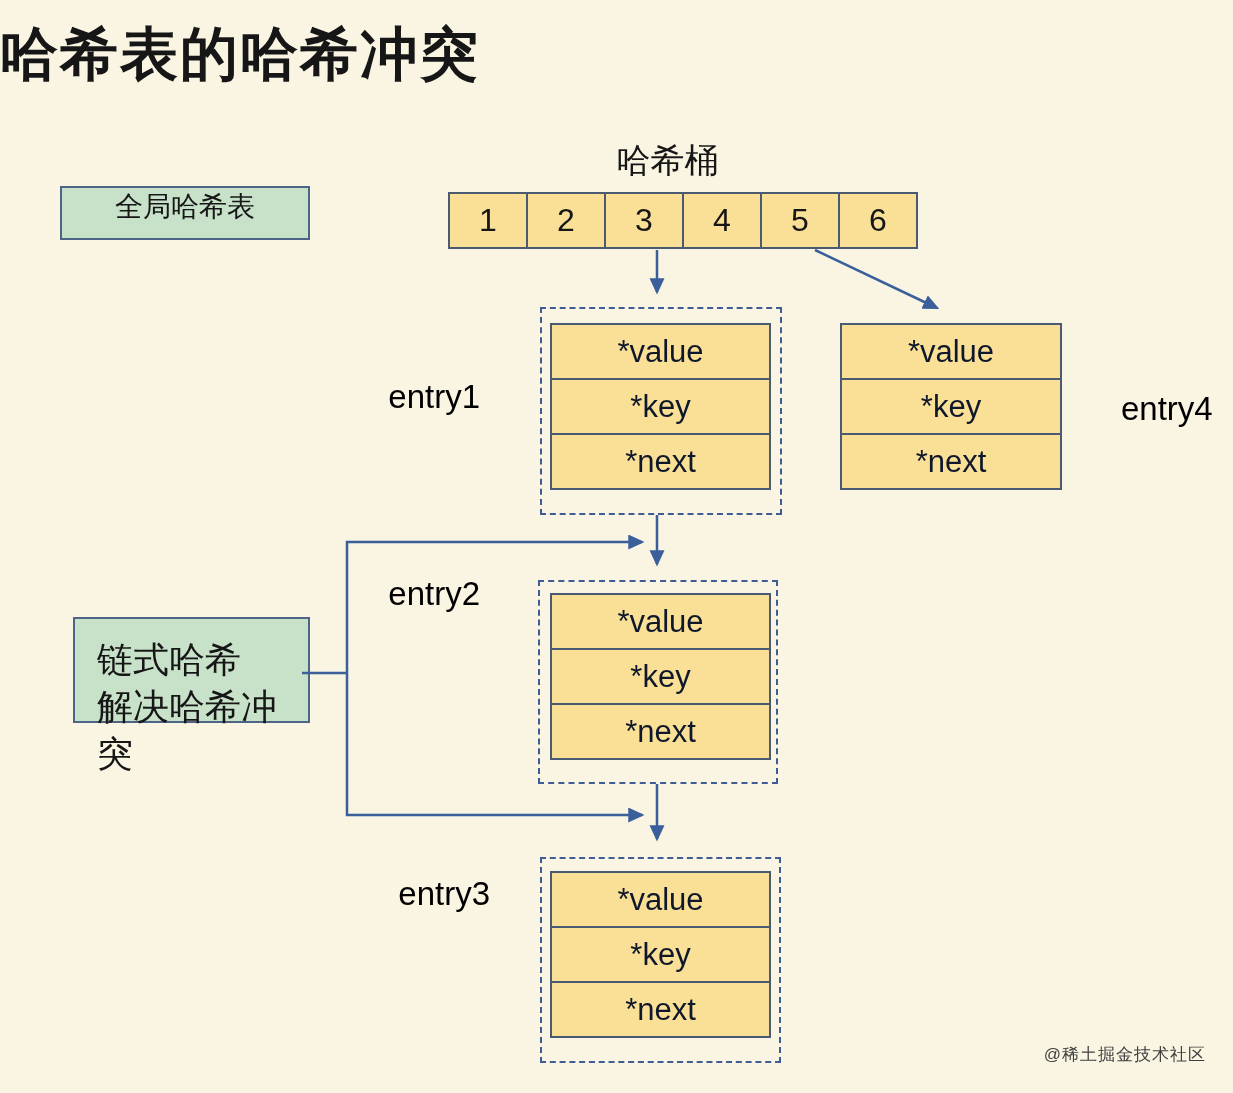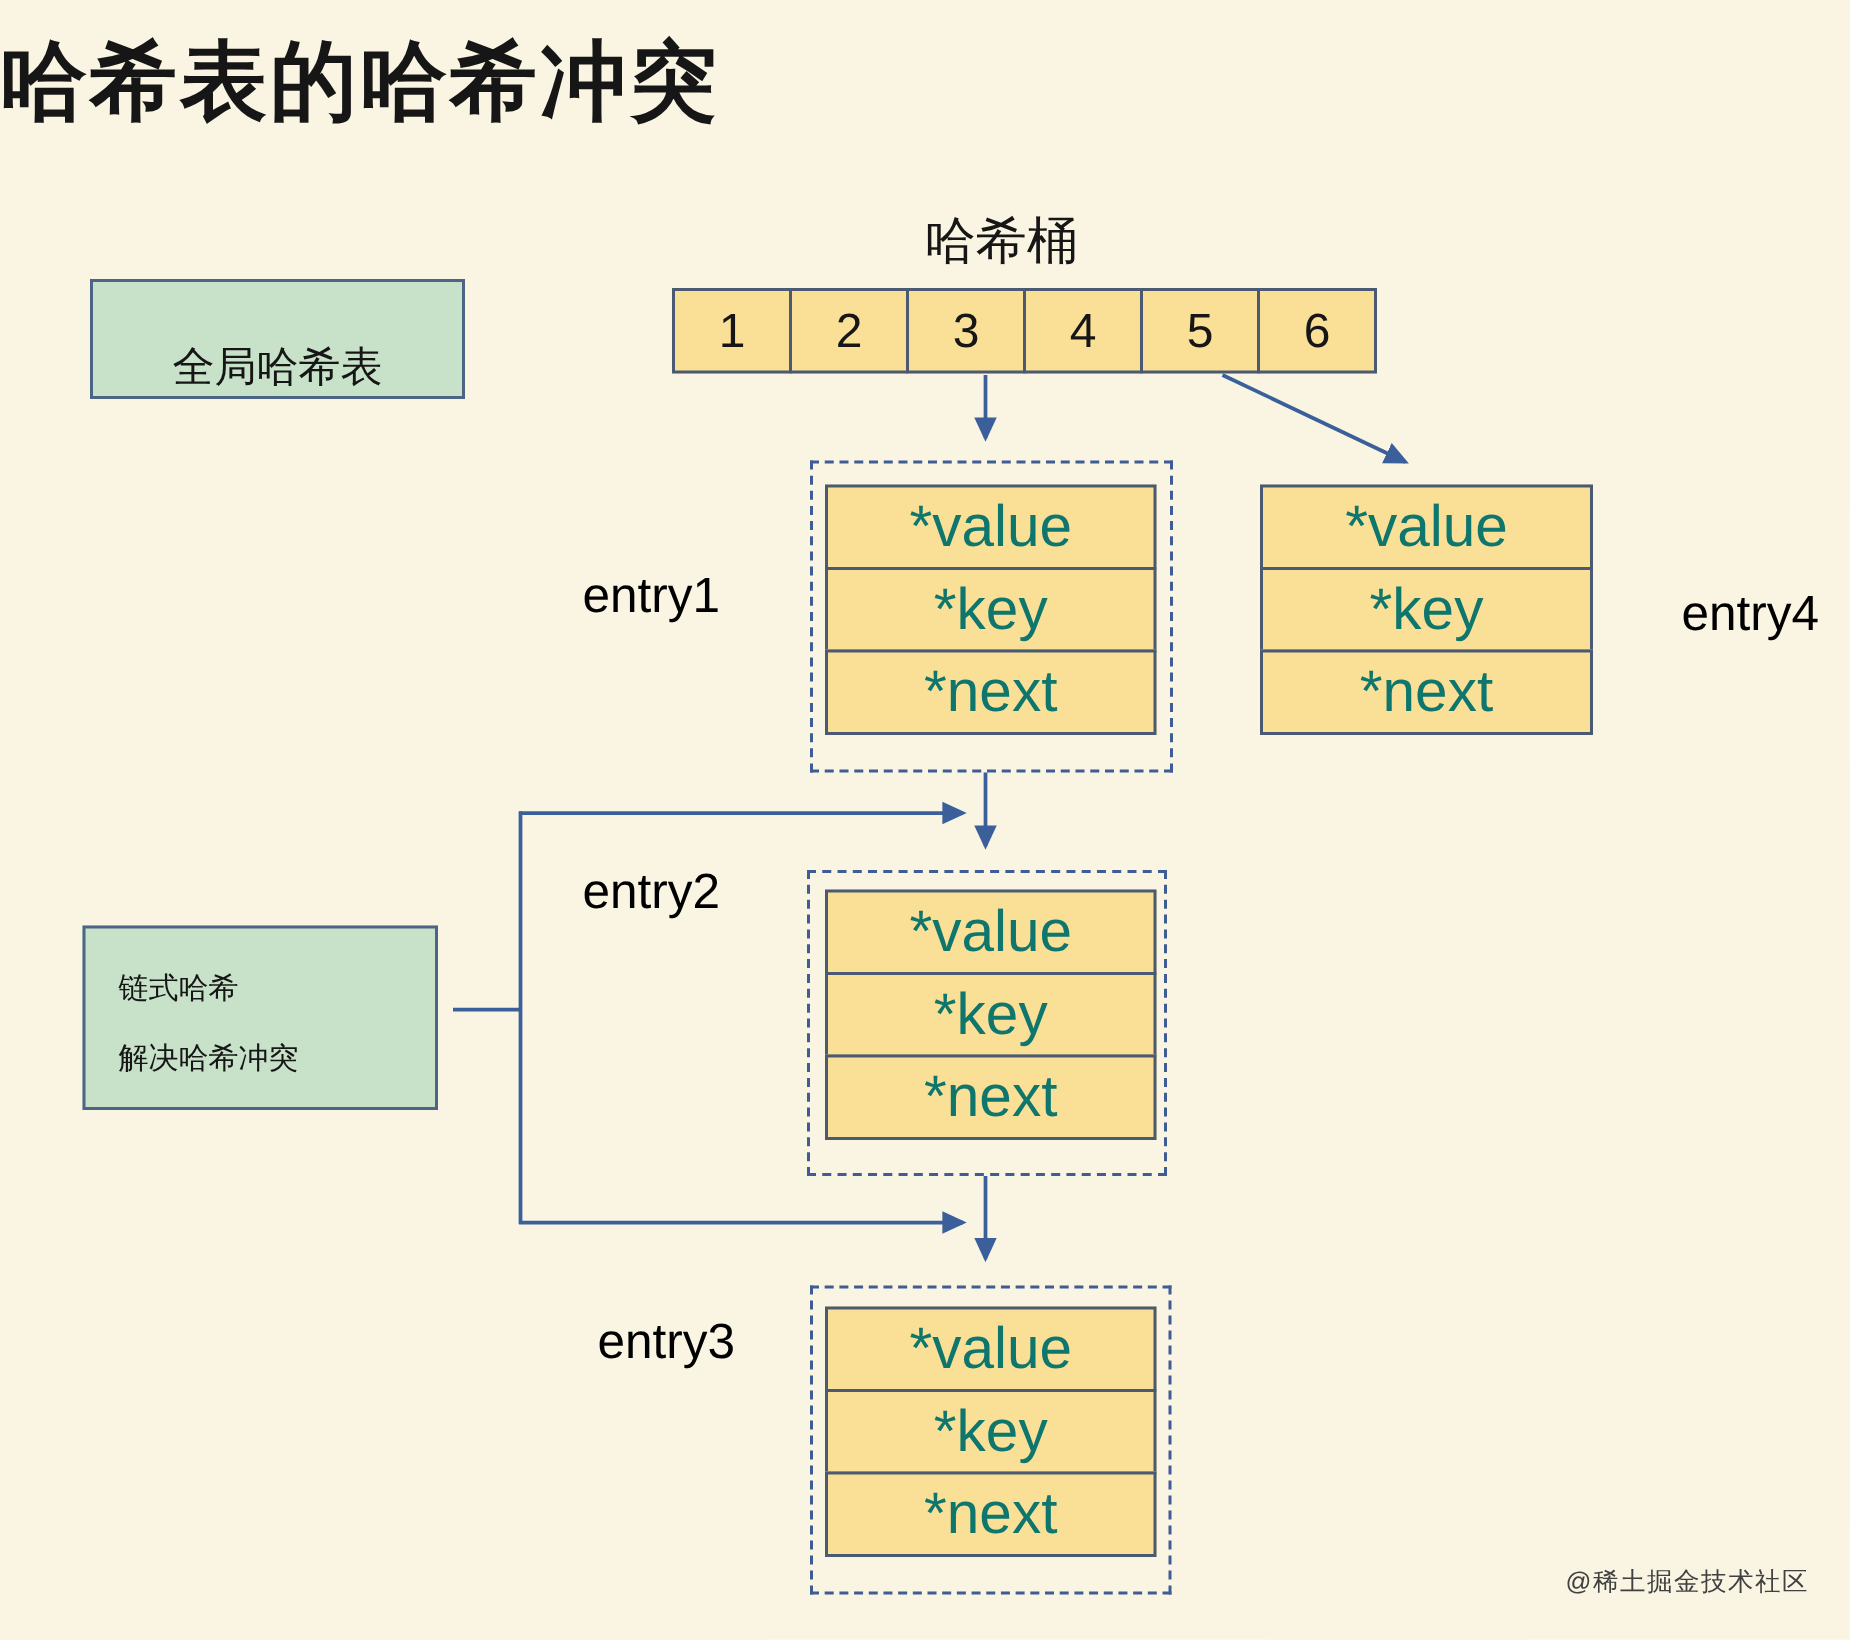--- a/index.html
+++ b/index.html
@@ -52,47 +52,47 @@
   .bucket-cell:first-child { margin-left: 0; }
 
   
   .green-box {
     background: #c8e2c9;
     border: 2px solid #4c6586;
     color: #161616;
     box-sizing: border-box;
   }
   .green-global {
-    left: 60px; top: 186px; width: 250px; height: 80px;
-    display: flex; align-items: flex-end; justify-content: center;
+    left: 60px; top: 186px; width: 250px; height: 54px;
+    display: flex; align-items: flex-start; justify-content: center;
     font-size: 28px;
   }
   .green-chain {
-    left: 55px; top: 617px; width: 237px; height: 123px;
-    font-size: 20px;
+    left: 73px; top: 617px; width: 237px; height: 106px;
+    font-size: 36px;
     line-height: 47px;
     padding: 17px 0 0 22px;
   }
 
   
   .dashed-box {
     border: 2px dashed #3f5c95;
     box-sizing: border-box;
   }
   .cell-stack { position: absolute; }
   .entry-cell {
     width: 217px; height: 53px;
     background: #fae096;
     border: 2px solid #4a5a73;
     margin-top: -2px;
     display: flex;
     align-items: center;
     justify-content: center;
-    font-size: 39px;
-    color: #0f766e;
+    font-size: 31px;
+    color: #0f172a;
   }
   .entry-cell:first-child { margin-top: 0; }
 
   .entry-label {
     font-size: 33px;
     color: #000000;
     text-align: right;
     width: 130px;
   }
   .entry-label.left-align { text-align: left; margin-left: 36px; }

